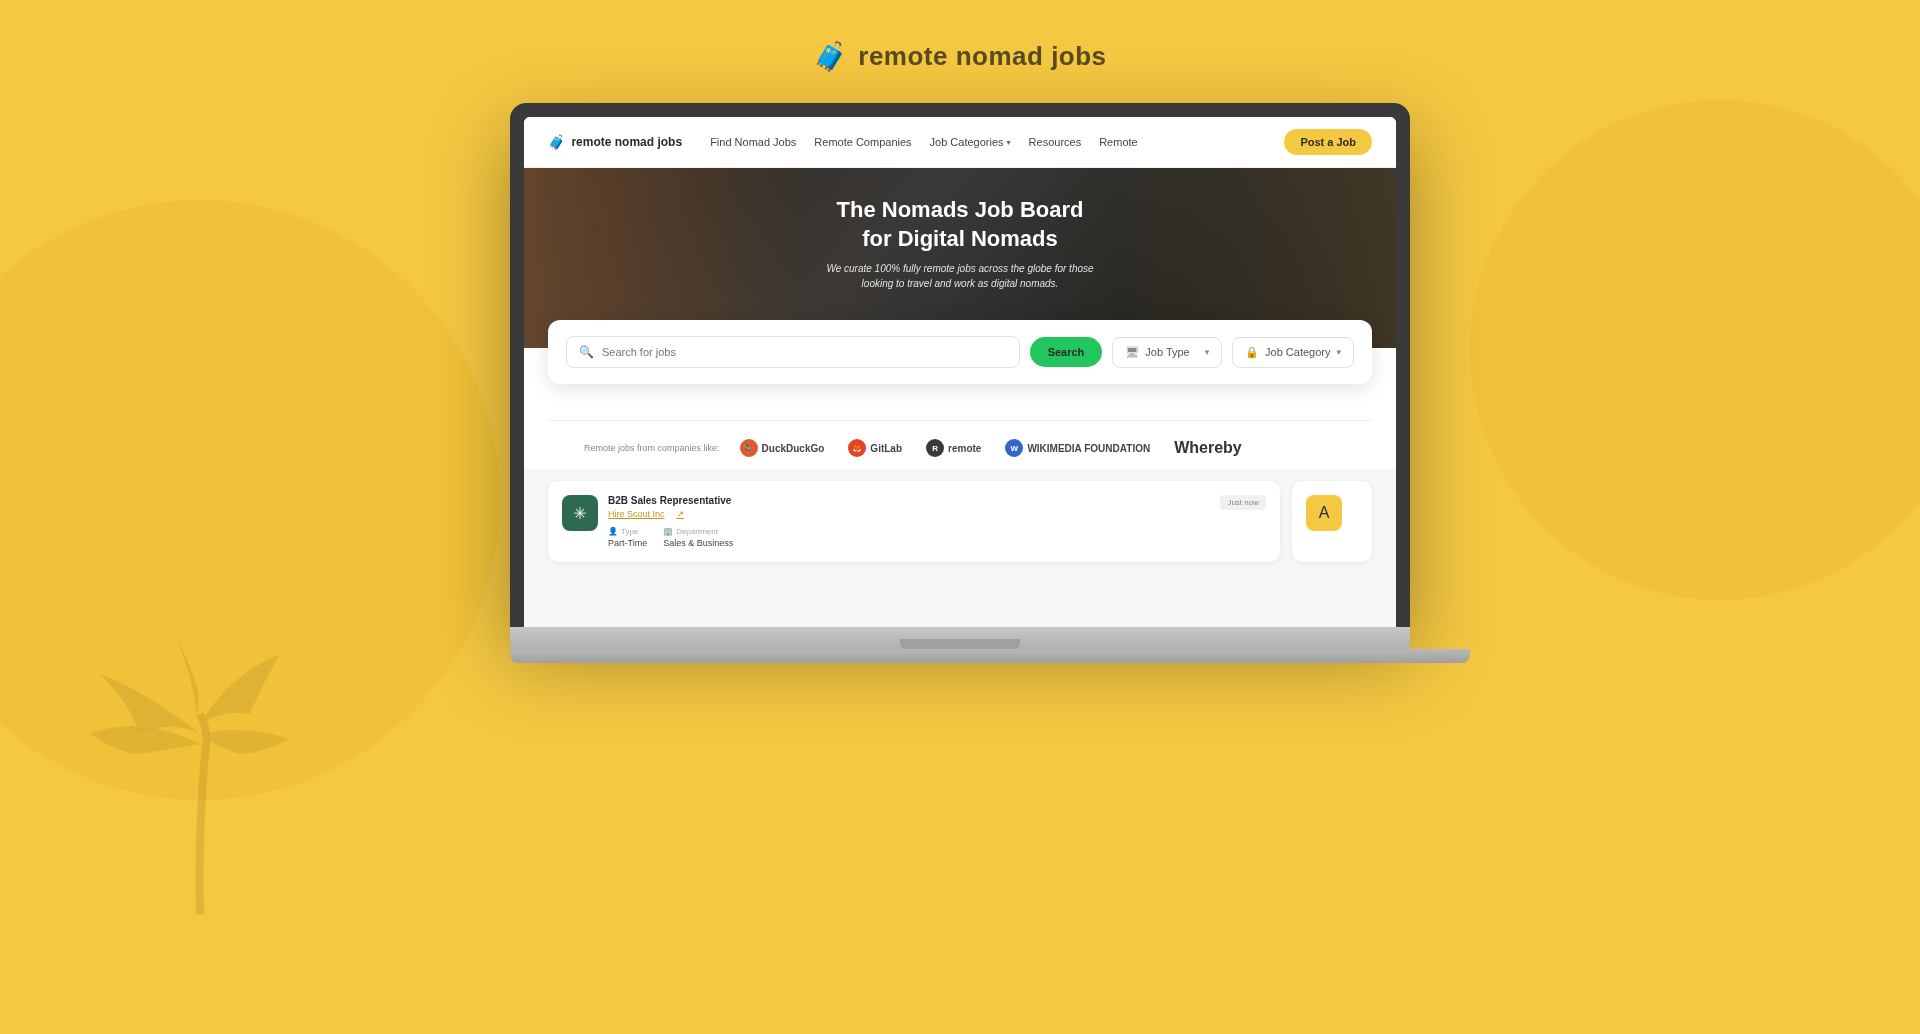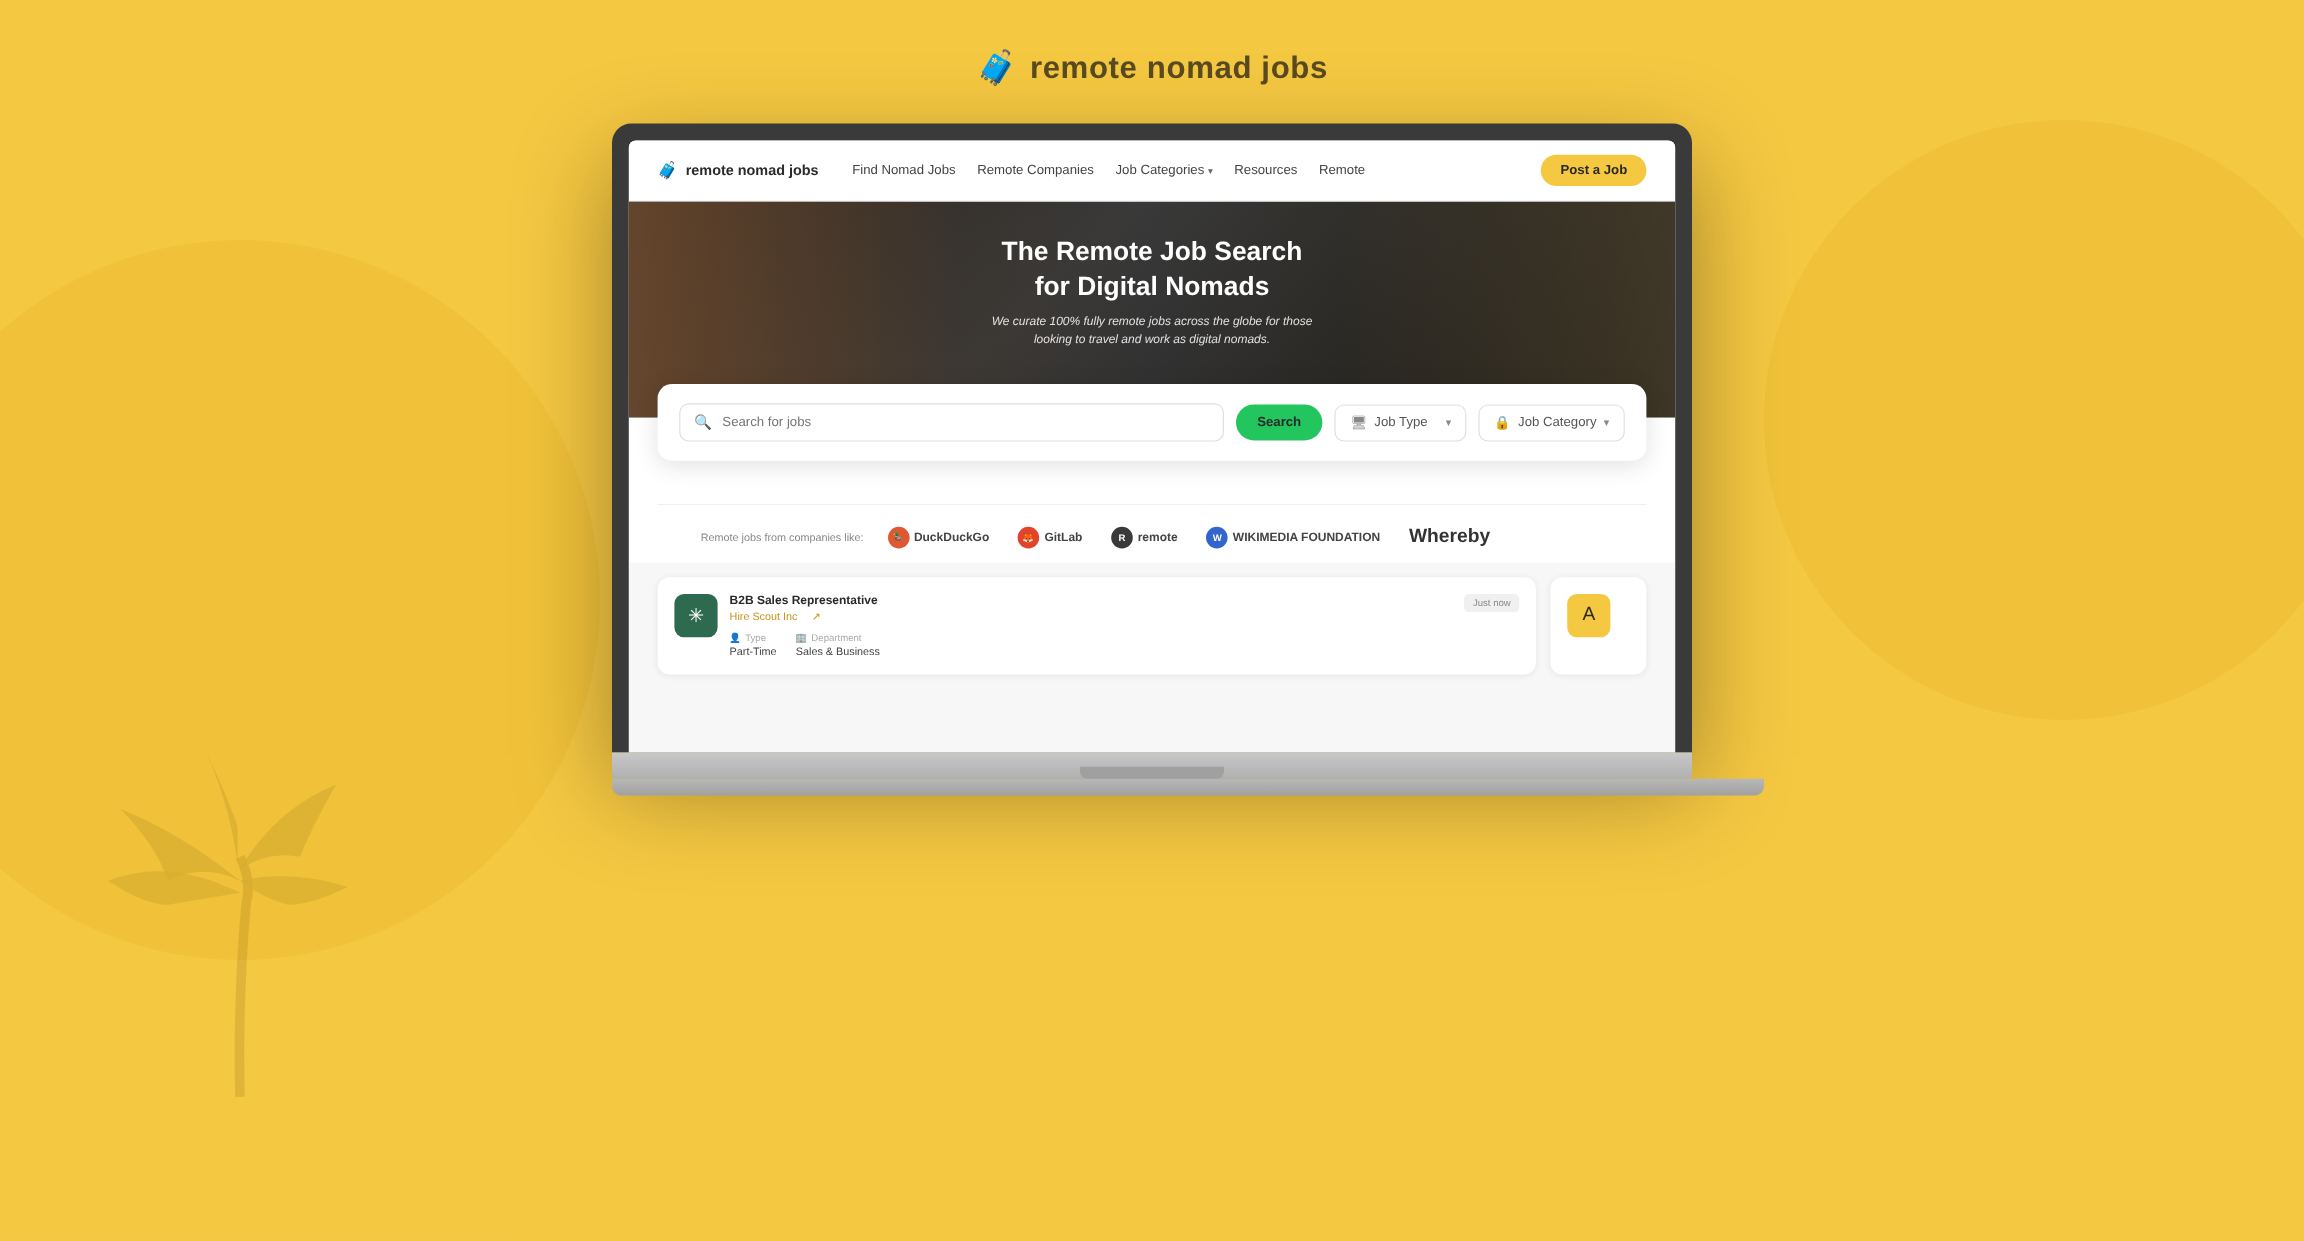--- a/index.html
+++ b/index.html
@@ -381,20 +381,21 @@
     }
     .job-card-title {
       font-size: 10px;
       font-weight: 600;
       color: #2a2a2a;
       margin-bottom: 3px;
     }
     .job-card-company {
       font-size: 9px;
       color: #c9941a;
+      text-decoration: underline;
       cursor: pointer;
       display: flex;
       align-items: center;
       gap: 12px;
     }
     .job-card-meta {
       display: flex;
       gap: 16px;
       margin-top: 8px;
     }
@@ -481,21 +482,21 @@
           <button class="nav-post-btn">Post a Job</button>
         </nav>
 
         <div class="hero">
           <div class="hero-bg"></div>
           <div class="hero-bg-people"></div>
           <div class="hero-person-left"></div>
           <div class="hero-person-right"></div>
           <div class="hero-content">
             <div class="hero-title">
-              <span>The Remote Job Search</span><br>
+              <span>The Nomads Job Board</span><br>
               <span>for Digital Nomads</span>
             </div>
             <div class="hero-subtitle">We curate 100% fully remote jobs across the globe for those looking to travel and work as digital nomads.</div>
           </div>
         </div>
 
         <div class="search-section">
           <div class="search-card">
             <div class="search-row">
               <div class="search-input-wrap">

